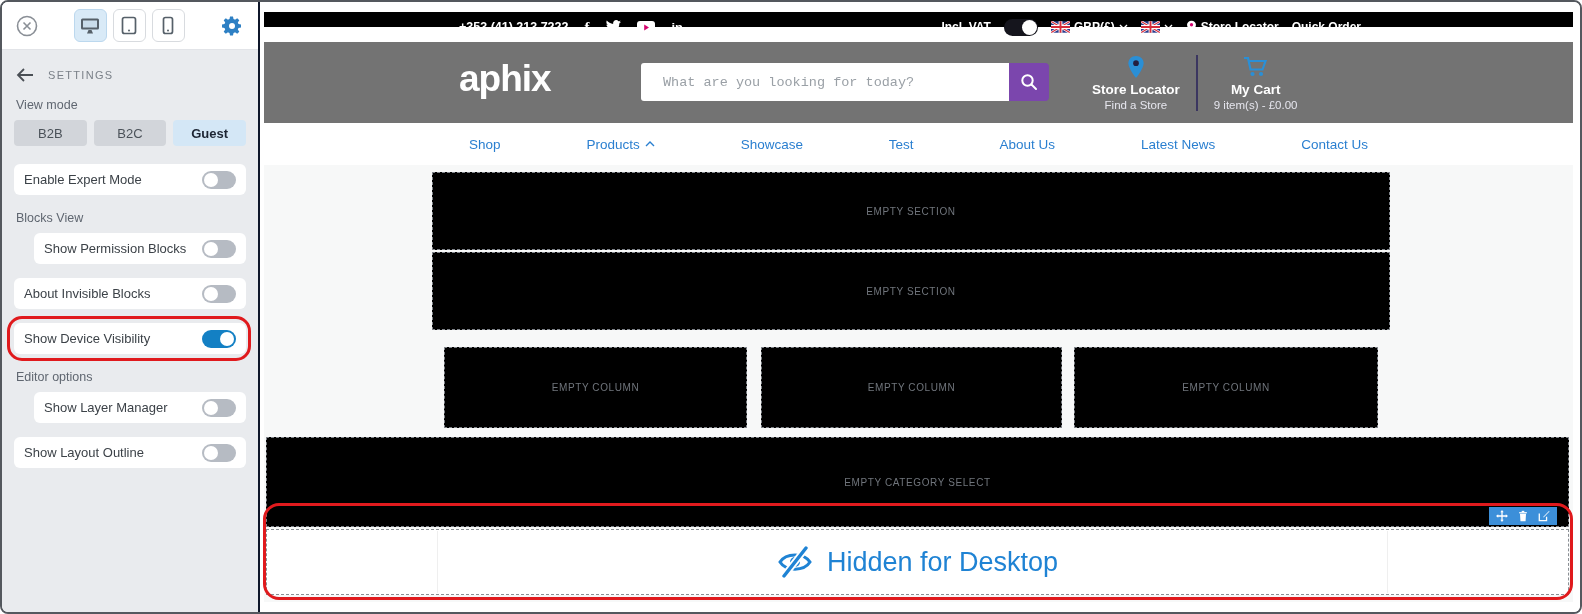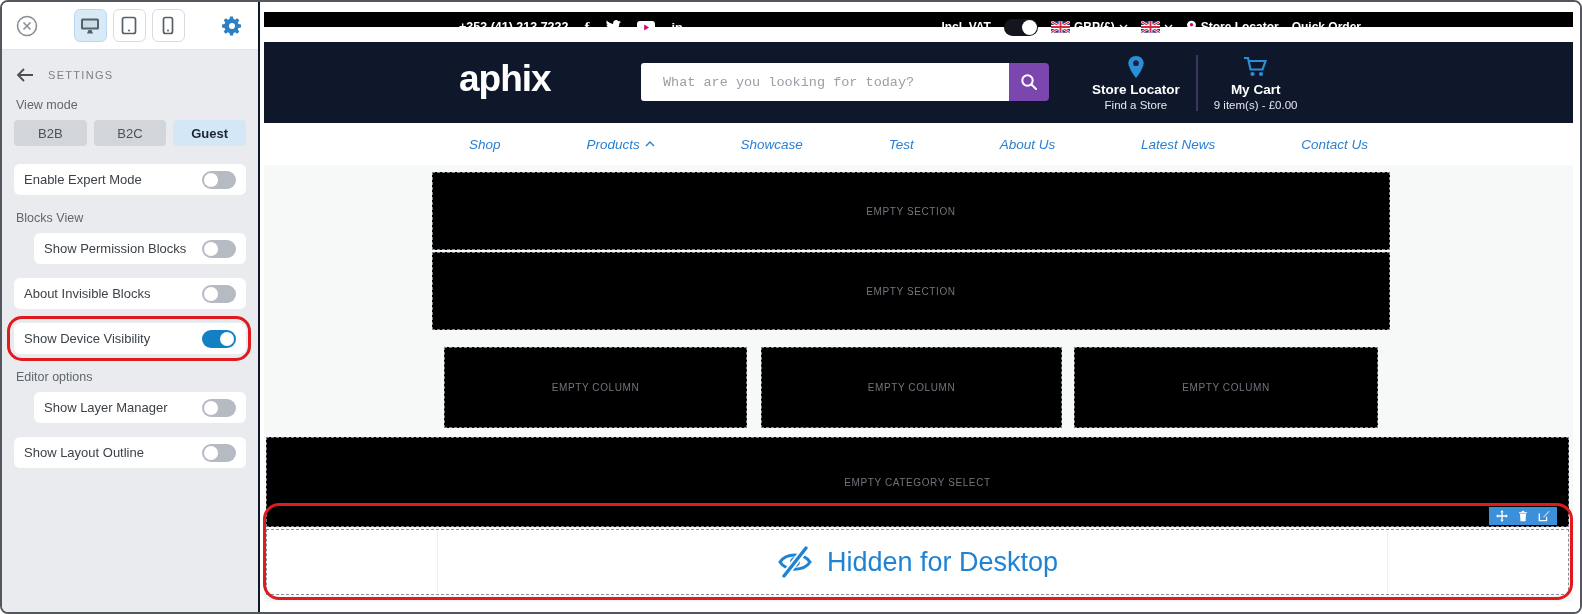--- a/index.html
+++ b/index.html
@@ -42,35 +42,35 @@
   .tb-phone { font-size:12.5px; font-weight:700; }
   .tb-right { position:absolute; right:212px; top:0; height:30px; display:flex; align-items:center; gap:13px; font-size:12px; font-weight:700; }
   .soc-icon { display:inline-flex; cursor:pointer; }
   .fb-f { font-size:15px; font-weight:700; font-family:"Liberation Serif",serif; }
   .li-in { font-size:13px; font-weight:700; }
   .vat-toggle { width:34px; height:17px; border-radius:9px; background:#15151d; position:relative; cursor:pointer; }
   .vat-toggle::after { content:""; position:absolute; width:15px; height:15px; border-radius:50%; background:#fff; top:1px; right:1px; }
   .tb-group { display:flex; align-items:center; gap:4px; cursor:pointer; }
   .flag { width:19px; height:12px; border-radius:1px; overflow:hidden; display:inline-flex; }
 
-  .mainhead { position:absolute; left:3px; right:7px; top:40px; height:81px; background:#0f172a; }
+  .mainhead { position:absolute; left:3px; right:7px; top:40px; height:81px; background:#737373; }
   .logo { position:absolute; left:195px; top:16px; font-size:37px; font-weight:800; color:#fff; letter-spacing:-1px; cursor:pointer; }
   .search-wrap { position:absolute; left:377px; top:21px; width:408px; height:38px; display:flex; }
   .search-input { flex:1; border:none; border-radius:3px 0 0 3px; padding:0 22px; font-size:13.5px; color:#333; font-family:Liberation Mono, monospace; outline:none; }
   .search-input::placeholder { color:#9aa0a6; }
   .search-btn { width:40px; height:38px; background:#7b46ad; border:none; border-radius:0 4px 4px 0; display:flex; align-items:center; justify-content:center; cursor:pointer; }
   .head-blocks { position:absolute; left:812px; top:10px; right:10px; height:62px; display:flex; align-items:center; }
   .head-block { text-align:center; padding:0 16px; cursor:pointer; }
   .hb-icon { height:24px; display:flex; justify-content:center; margin-bottom:3px; }
   .hb-title { font-size:13.5px; font-weight:700; color:#fff; }
   .hb-sub { font-size:11.5px; color:#e6e6ee; margin-top:2px; }
   .hb-div { width:1px; height:56px; background:#3b3660; }
 
   .mainnav { position:absolute; left:3px; right:7px; top:121px; height:42px; background:#fff; display:flex; align-items:center; }
-  .nav-inner { display:flex; justify-content:space-between; width:100%; padding:0 205px 0 205px;font-style:italic; }
+  .nav-inner { display:flex; justify-content:space-between; width:100%; padding:0 205px 0 205px; }
   .nav-item { font-size:13.5px; color:#2a7fd0; cursor:pointer; display:flex; align-items:center; gap:5px; }
 
   .content { position:absolute; left:3px; right:7px; top:163px; height:437px; background:#f7f8f8; }
   .empty-box { position:absolute; border:1px dashed #80848a; display:flex; align-items:center; justify-content:center; background:#000000; }
   .empty-label { font-size:10px; color:#70757c; letter-spacing:0.6px; }
   .sec1 { left:168px; width:958px; top:7px; height:78px; }
   .sec2 { left:168px; width:958px; top:87px; height:78px; }
   .col1 { left:180px; width:303px; top:182px; height:81px; }
   .col2 { left:497px; width:301px; top:182px; height:81px; }
   .col3 { left:810px; width:304px; top:182px; height:81px; }

